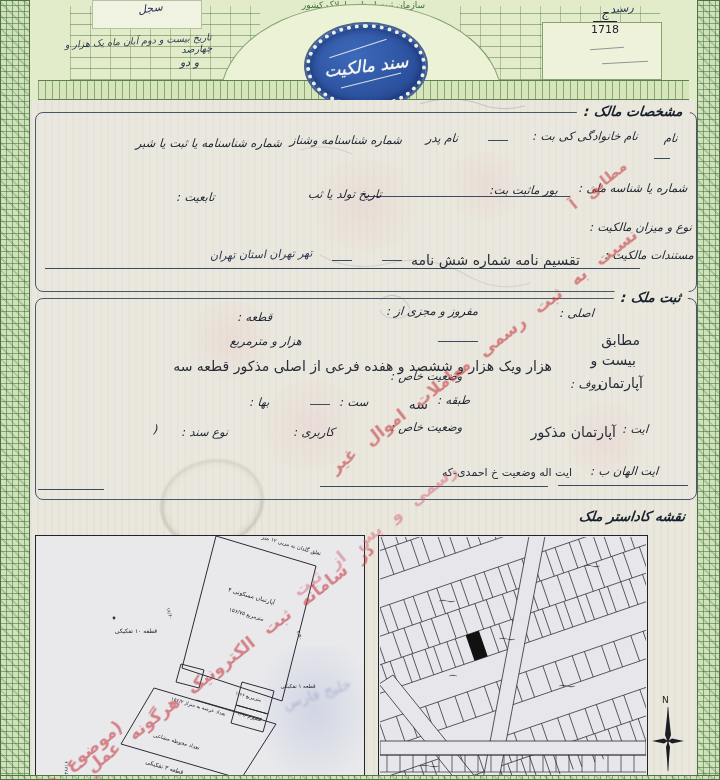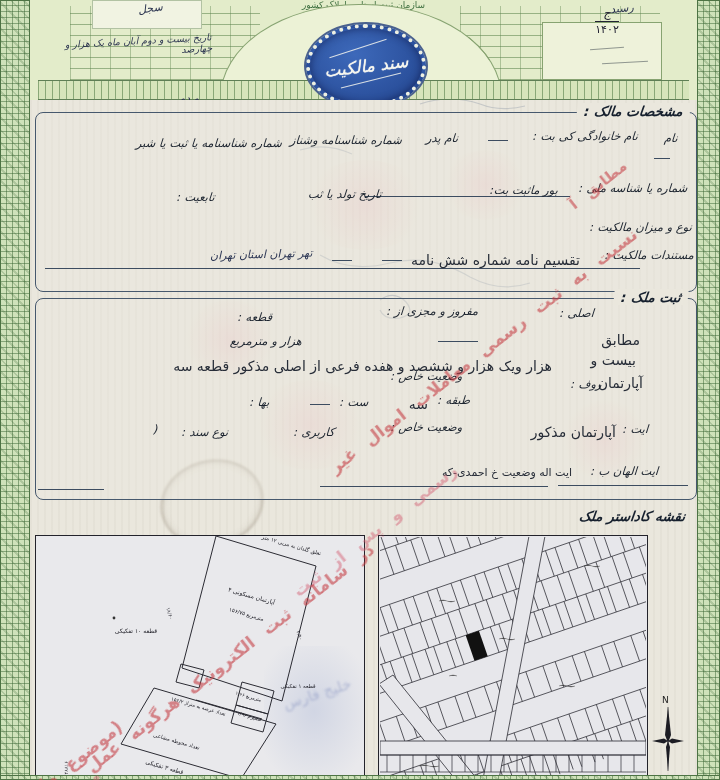--- a/index.html
+++ b/index.html
@@ -135,27 +135,27 @@
 <div id="header">
   <div id="org-title">سازمان ثبت اسناد و املاک کشور</div>
   <div class="brickblock" style="left:40px;width:190px;"></div>
   <div class="brickblock" style="left:430px;width:200px;"></div>
   <div id="arch"></div>
   <div id="hdr-bottom-bricks"></div>
 
   <div id="plaque-tl"></div>
   <div class="hw" style="left:108px;top:2px;font-size:11px;transform:rotate(-8deg);">سجل</div>
   <div class="hw" style="left:2px;top:36px;font-size:9.5px;transform:rotate(-3deg);width:180px;text-align:right;">تاریخ بیست و دوم آبان ماه یک هزار و چهارصد</div>
-  <div class="hw" style="left:150px;top:56px;font-size:11px;margin-top:36px;">و دو</div>
+  <div class="hw" style="left:150px;top:56px;font-size:11px;">و دو</div>
 
   <div id="serial-panel"></div>
   <div id="serial-stack">
     <div id="serial-letter">ج</div>
     <div id="serial-divider"></div>
-    <div id="serial-year">۱۴۰۲</div>
+    <div id="serial-year">1718</div>
   </div>
   <div class="hw" style="left:580px;top:2px;font-size:11px;transform:rotate(-6deg);">رسید</div>
   <div class="scribble" style="left:560px;top:48px;width:34px;transform:rotate(-4deg);"></div>
   <div class="scribble" style="left:572px;top:62px;width:46px;transform:rotate(-3deg);"></div>
 
   <div id="emblem">
     <span class="fleck" style="left:18px;top:20px;width:60px;transform:rotate(-18deg);"></span>
     <span class="fleck" style="left:30px;top:52px;width:62px;transform:rotate(-14deg);"></span>
     <span id="emblem-text">سند مالکیت</span>
   </div>

